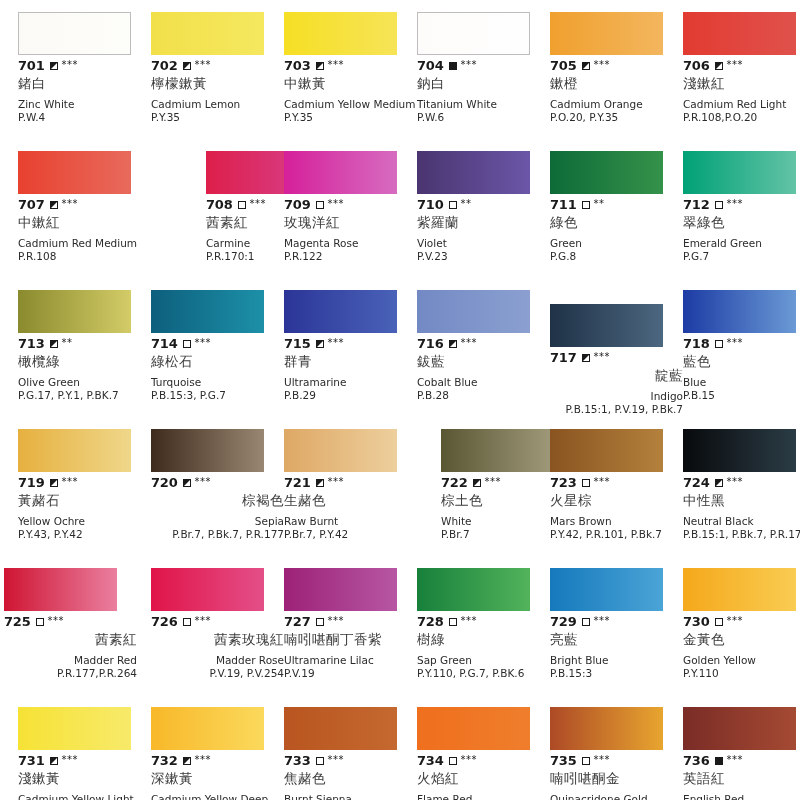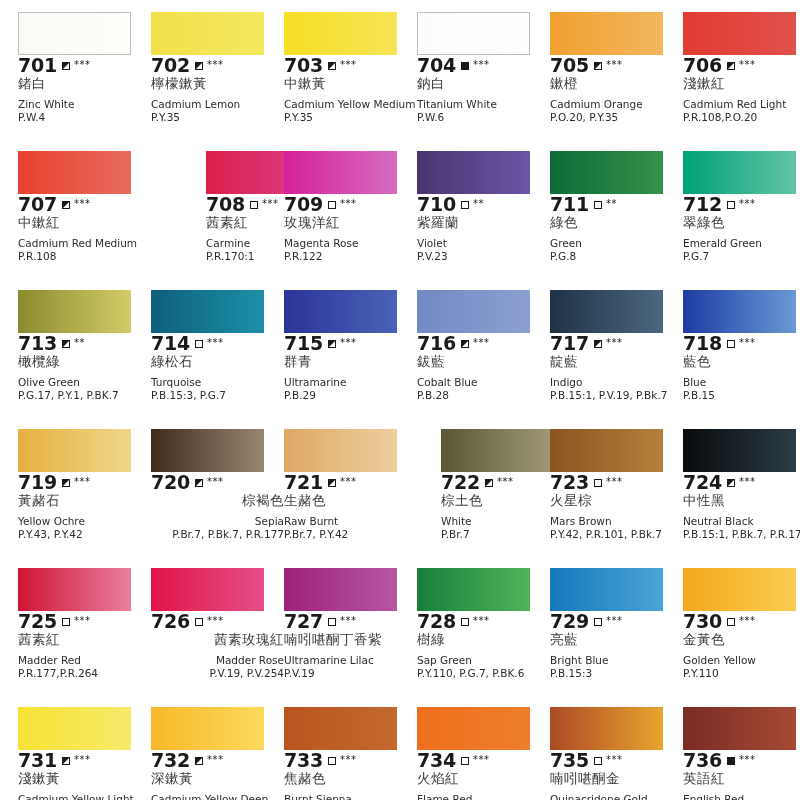--- a/index.html
+++ b/index.html
@@ -43,21 +43,21 @@
     width: 133px;
     white-space: nowrap;
   }
   .code-line {
     display: flex;
     align-items: center;
     height: 15px;
     line-height: 15px;
   }
   .code {
-    font-size: 19px;
+    font-size: 13px;
     font-weight: bold;
     letter-spacing: -0.2px;
     color: #1a1a1a;
   }
   .opacity-icon {
     display: inline-block;
     width: 8px;
     height: 8px;
     margin-left: 5px;
     margin-right: 4px;
@@ -316,21 +316,21 @@
         <div class="code-line">
           <span class="code">716</span>
           <span class="opacity-icon semi"></span>
           <span class="stars">***</span>
         </div>
         <div class="name-cn">鈸藍</div>
         <div class="name-en">Cobalt Blue</div>
         <div class="pigment">P.B.28</div>
       </div>
     </div>
-    <div class="cell" style="left: 550px; top: 290px; position: absolute;">
+    <div class="cell" style="left: 550px; top: 304px; position: absolute; text-align: right;">
       <div class="swatch" style="background: linear-gradient(90deg, rgb(31, 50, 70) 0%, rgb(76, 103, 128) 100%);"></div>
       <div class="meta">
         <div class="code-line">
           <span class="code">717</span>
           <span class="opacity-icon semi"></span>
           <span class="stars">***</span>
         </div>
         <div class="name-cn">靛藍</div>
         <div class="name-en">Indigo</div>
         <div class="pigment">P.B.15:1, P.V.19, P.Bk.7</div>
@@ -420,21 +420,21 @@
         <div class="code-line">
           <span class="code">724</span>
           <span class="opacity-icon semi"></span>
           <span class="stars">***</span>
         </div>
         <div class="name-cn">中性黑</div>
         <div class="name-en">Neutral Black</div>
         <div class="pigment">P.B.15:1, P.Bk.7, P.R.177</div>
       </div>
     </div>
-    <div class="cell" style="left: 18px; top: 568px; position: absolute;">
+    <div class="cell" style="left: 4px; top: 568px; position: absolute; text-align: right;">
       <div class="swatch" style="background: linear-gradient(90deg, rgb(207, 21, 51) 0%, rgb(234, 127, 159) 100%);"></div>
       <div class="meta">
         <div class="code-line">
           <span class="code">725</span>
           <span class="opacity-icon transparent"></span>
           <span class="stars">***</span>
         </div>
         <div class="name-cn">茜素紅</div>
         <div class="name-en">Madder Red</div>
         <div class="pigment">P.R.177,P.R.264</div>

